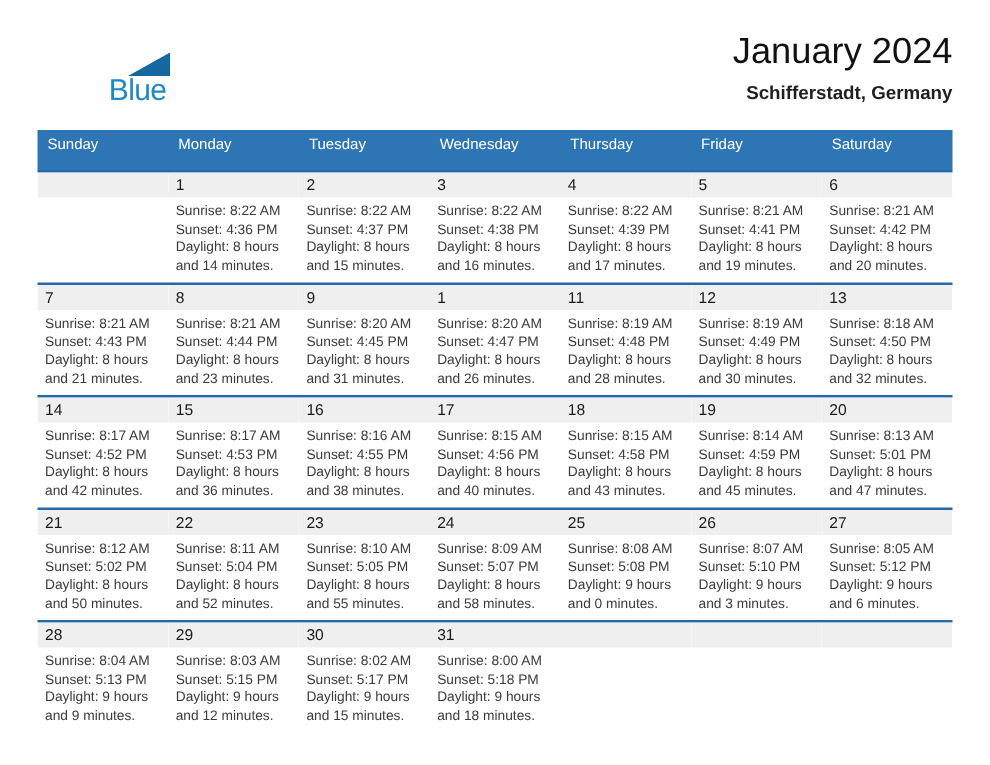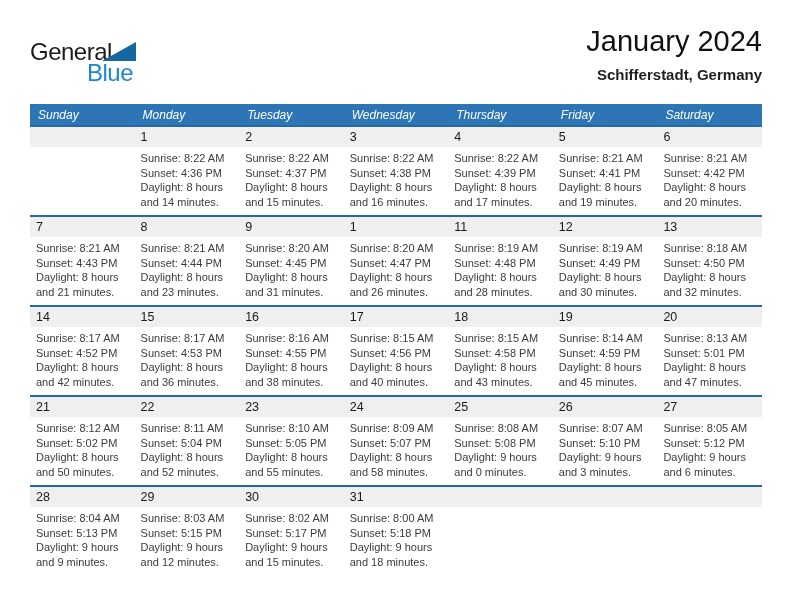--- a/index.html
+++ b/index.html
@@ -28,21 +28,21 @@
     font-size: 24px; letter-spacing: -0.5px; color: #1e88c8;
   }
   .titles { position: absolute; top: 0; left: 30px; width: 732px; text-align: right; }
   .title { margin-top: 25px; font-size: 29px; color: #111; }
   .subtitle { margin-top: 8px; font-size: 15px; color: #1f1f1f; font-weight: bold; }
 
   
   .calendar { position: absolute; top: 104px; left: 30px; width: 732px; }
   .weekday-row {
     display: grid; grid-template-columns: repeat(7, 1fr);
-    background: #2e75b6; height: 21px; font-style: italic;
+    background: #2e75b6; height: 32px;
   }
   .weekday-cell {
     color: #ffffff; font-size: 12px; line-height: 22px;
     padding-left: 8px; overflow: hidden; white-space: nowrap;
   }
   .week-row {
     display: grid; grid-template-columns: repeat(7, 1fr);
     border-top: 2px solid #2568a8; height: 88px;
   }
   .day-cell { overflow: hidden; }
@@ -55,21 +55,20 @@
     padding: 4px 4px 0 6px;
     font-size: 11px; line-height: 14.6px; color: #3b3b3b;
   }
 </style>
 </head>
 <body>
 
 <div class="page">
 
   <div class="logo">
-    <span class="logo-general">General</span>
     <span class="logo-triangle"></span>
     <span class="logo-blue">Blue</span>
   </div>
 
   <div class="titles">
     <div class="title">January 2024</div>
     <div class="subtitle">Schifferstadt, Germany</div>
   </div>
 
   <div class="calendar">

